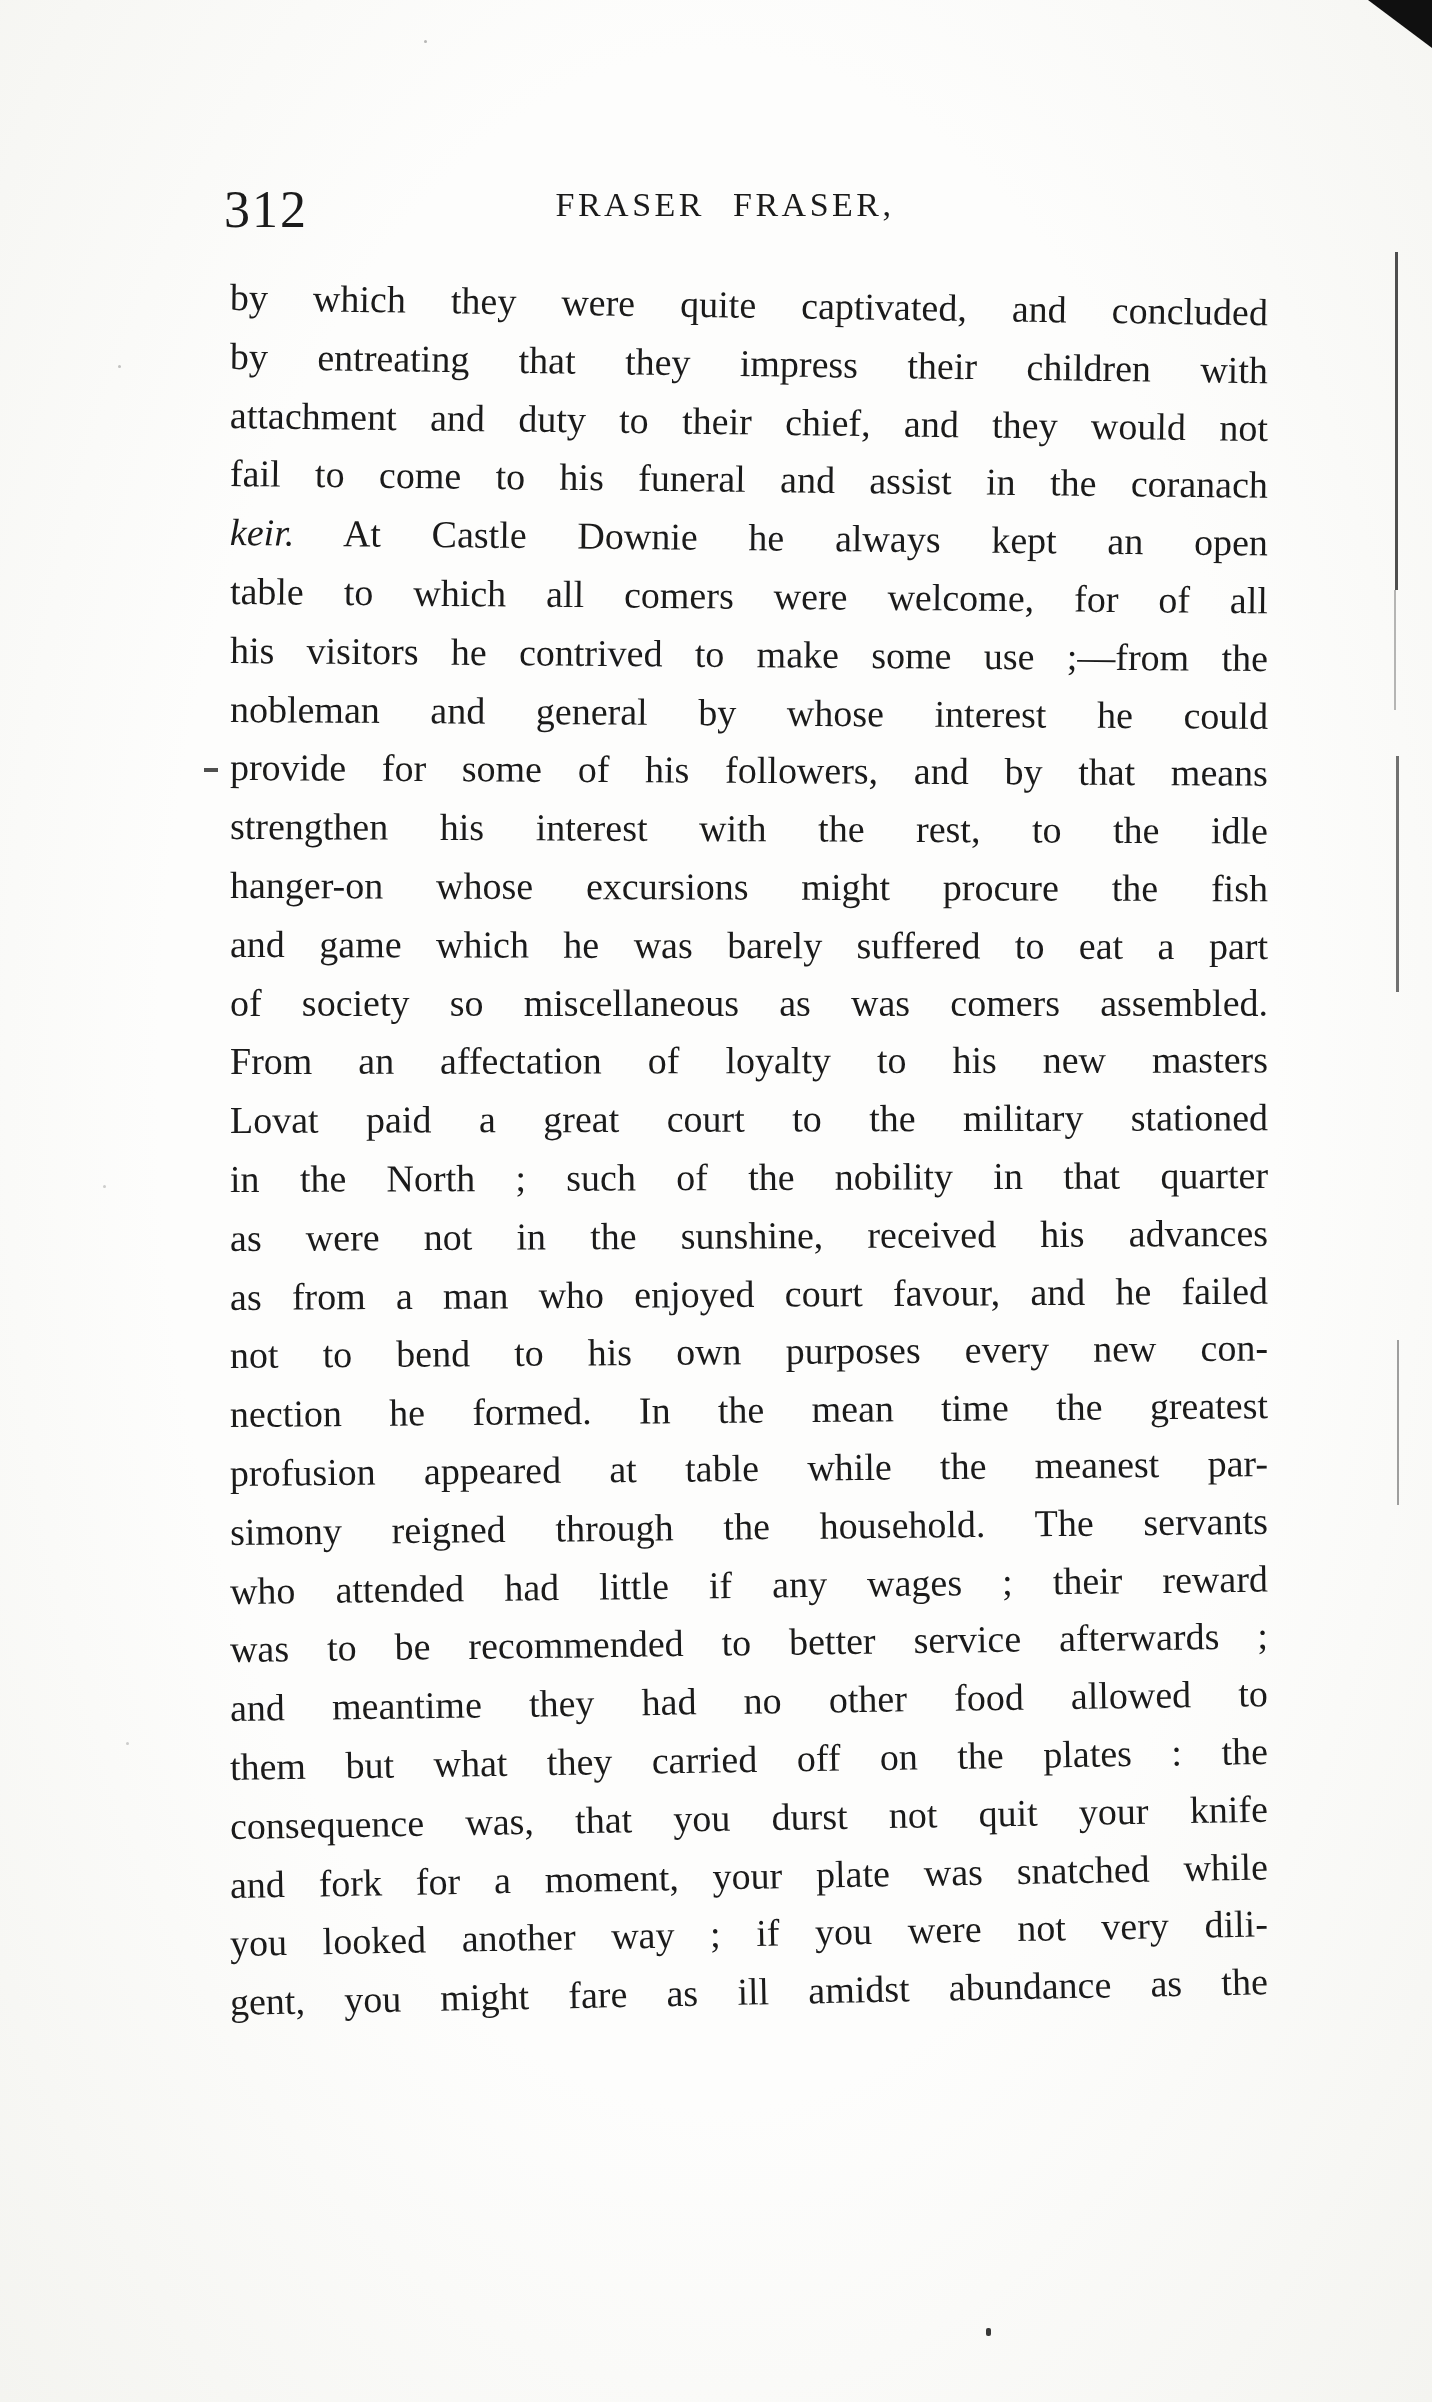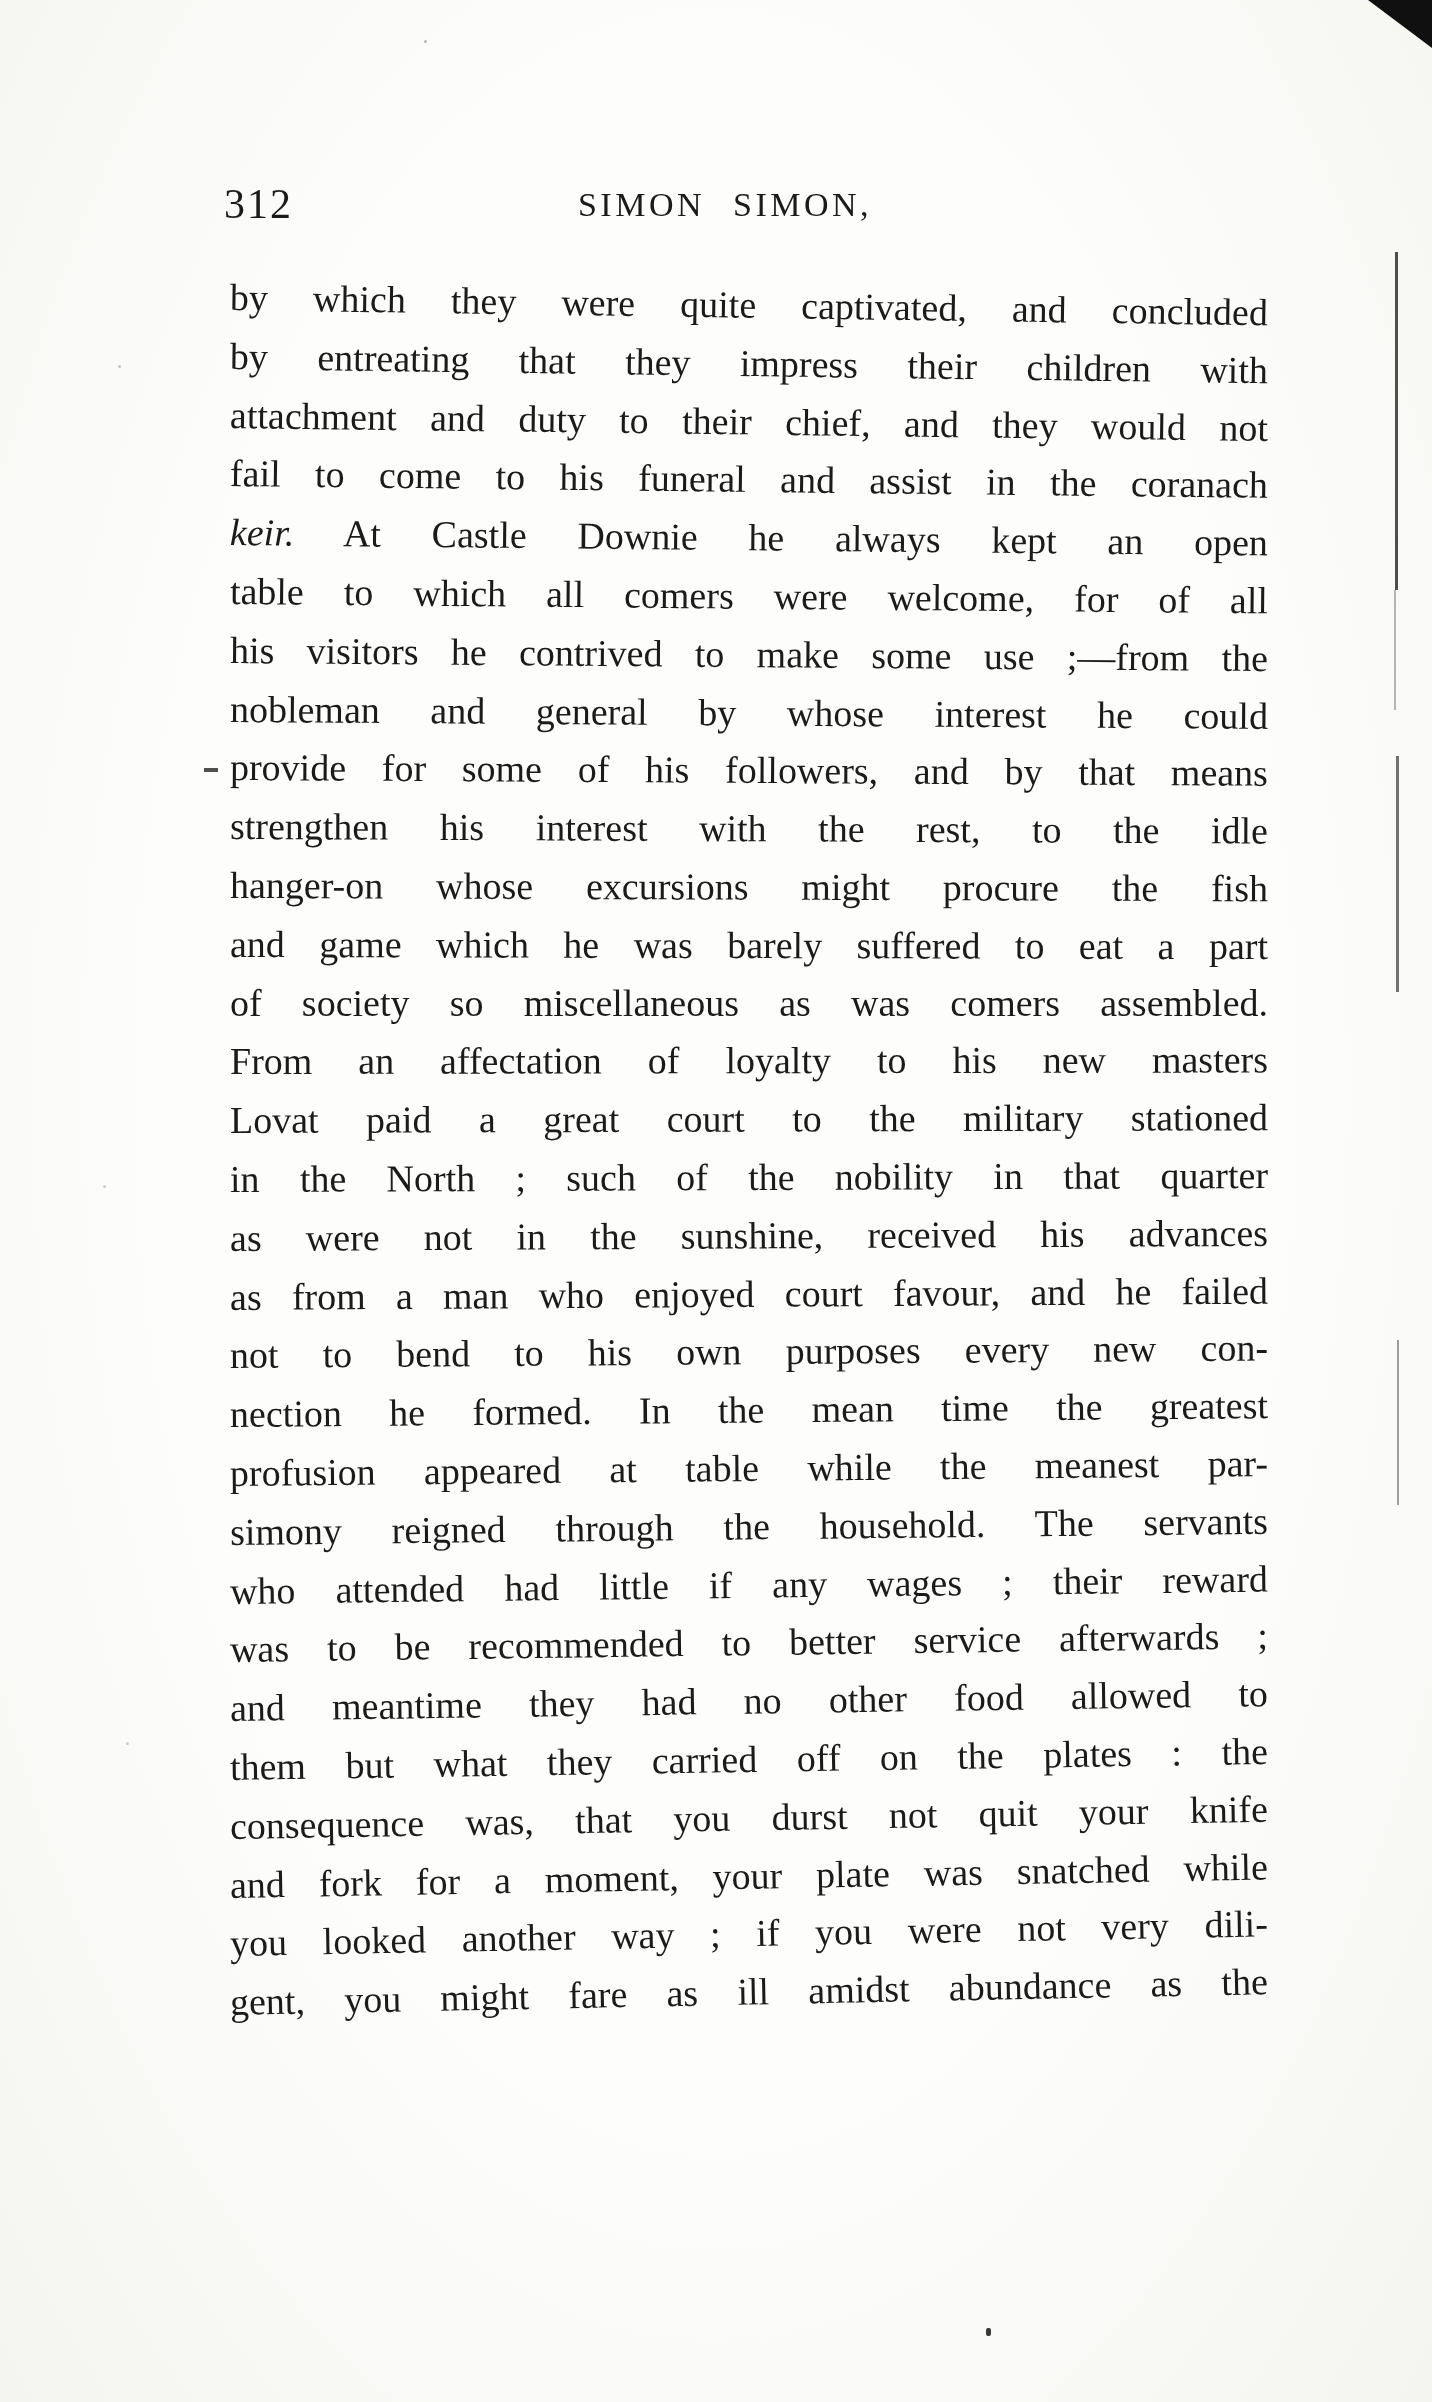--- a/index.html
+++ b/index.html
@@ -10,21 +10,21 @@
     overflow: hidden;
     background: radial-gradient(ellipse at 50% 45%, #fdfdfc 55%, #f4f4f0 100%);
     font-family: "Liberation Serif", serif;
     color: #1b1b1b;
   }
   .page { position: absolute; inset: 0; }
 
   .header { position: absolute; top: 176px; left: 230px; width: 1038px; height: 62px; }
   .page-number {
     position: absolute; left: -6px; top: 4px;
-    font-size: 42px; letter-spacing: 2px;
+    font-size: 52px; letter-spacing: 2px;
   }
   .running-title {
     position: absolute; left: -24px; top: 10px; width: 100%;
     text-align: center; font-size: 34px;
     letter-spacing: 3.5px; word-spacing: 16px;
   }
 
   .text-block { position: absolute; top: 268px; left: 230px; width: 1038px; }
   .line {
     height: 58.8px; line-height: 58.8px;
@@ -53,21 +53,21 @@
   .margin-dash { left: 204px; top: 768px; width: 14px; height: 4px; opacity: .75; }
   .bottom-mark { left: 986px; top: 2328px; width: 5px; height: 8px; opacity: .85; border-radius: 2px; }
 </style>
 </head>
 <body>
 
 <div class="page">
 
   <div class="header">
     <span class="page-number">312</span>
-    <span class="running-title">SIMON SIMON,</span>
+    <span class="running-title">FRASER FRASER,</span>
   </div>
 
   <div class="text-block" id="text-block">
       <div class="line" style="transform: rotate(0.85deg);">by which they were quite captivated, and concluded</div>
       <div class="line" style="transform: rotate(0.783deg);">by entreating that they impress their children with</div>
       <div class="line" style="transform: rotate(0.717deg);">attachment and duty to their chief, and they would not</div>
       <div class="line" style="transform: rotate(0.65deg);">fail to come to his funeral and assist in the coranach</div>
       <div class="line" style="transform: rotate(0.583deg);"><i>keir.</i> At Castle Downie he always kept an open</div>
       <div class="line" style="transform: rotate(0.517deg);">table to which all comers were welcome, for of all</div>
       <div class="line" style="transform: rotate(0.45deg);">his visitors he contrived to make some use ;—from the</div>

